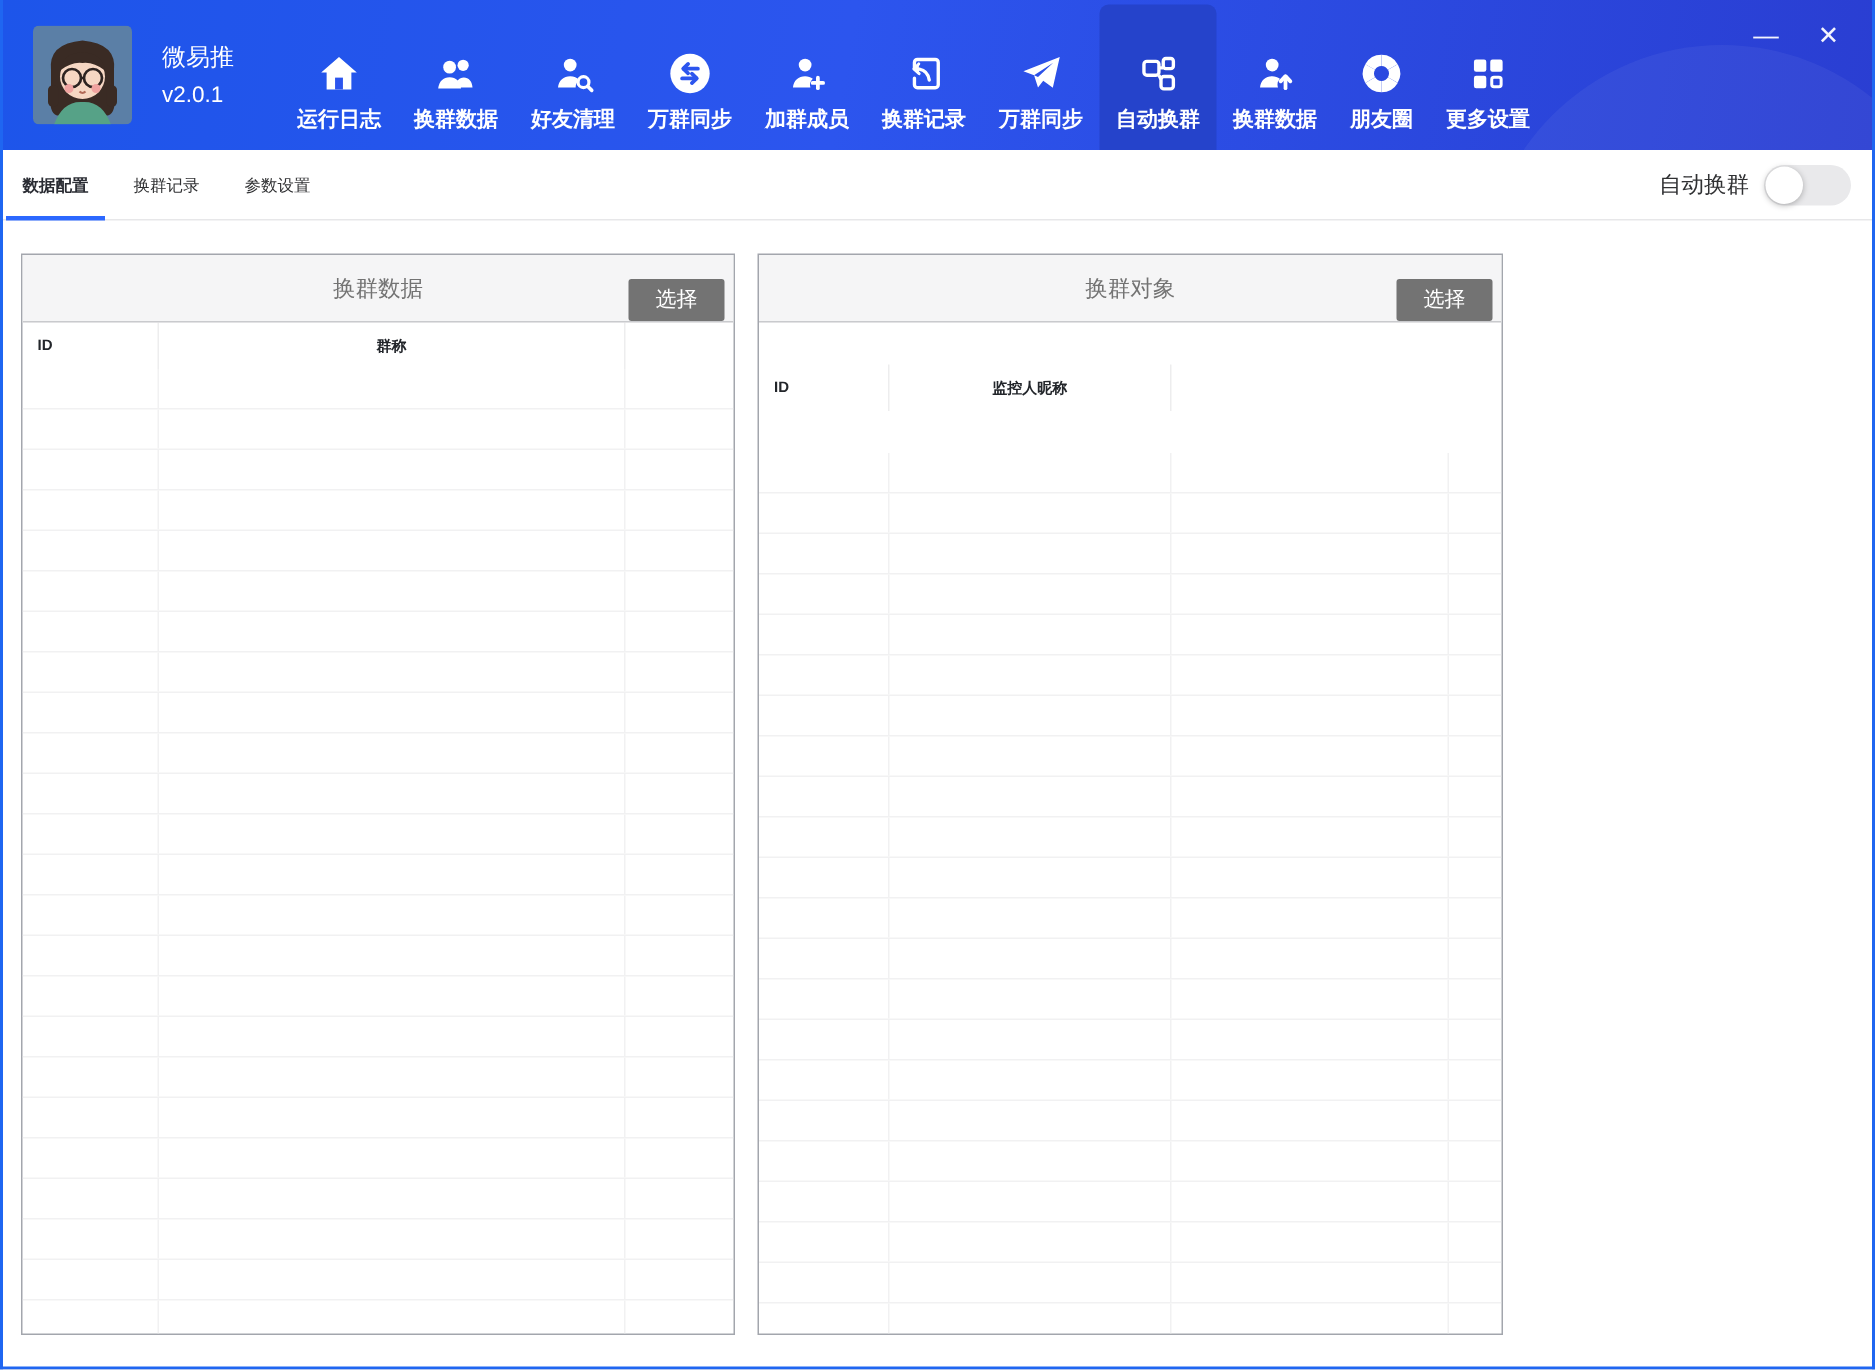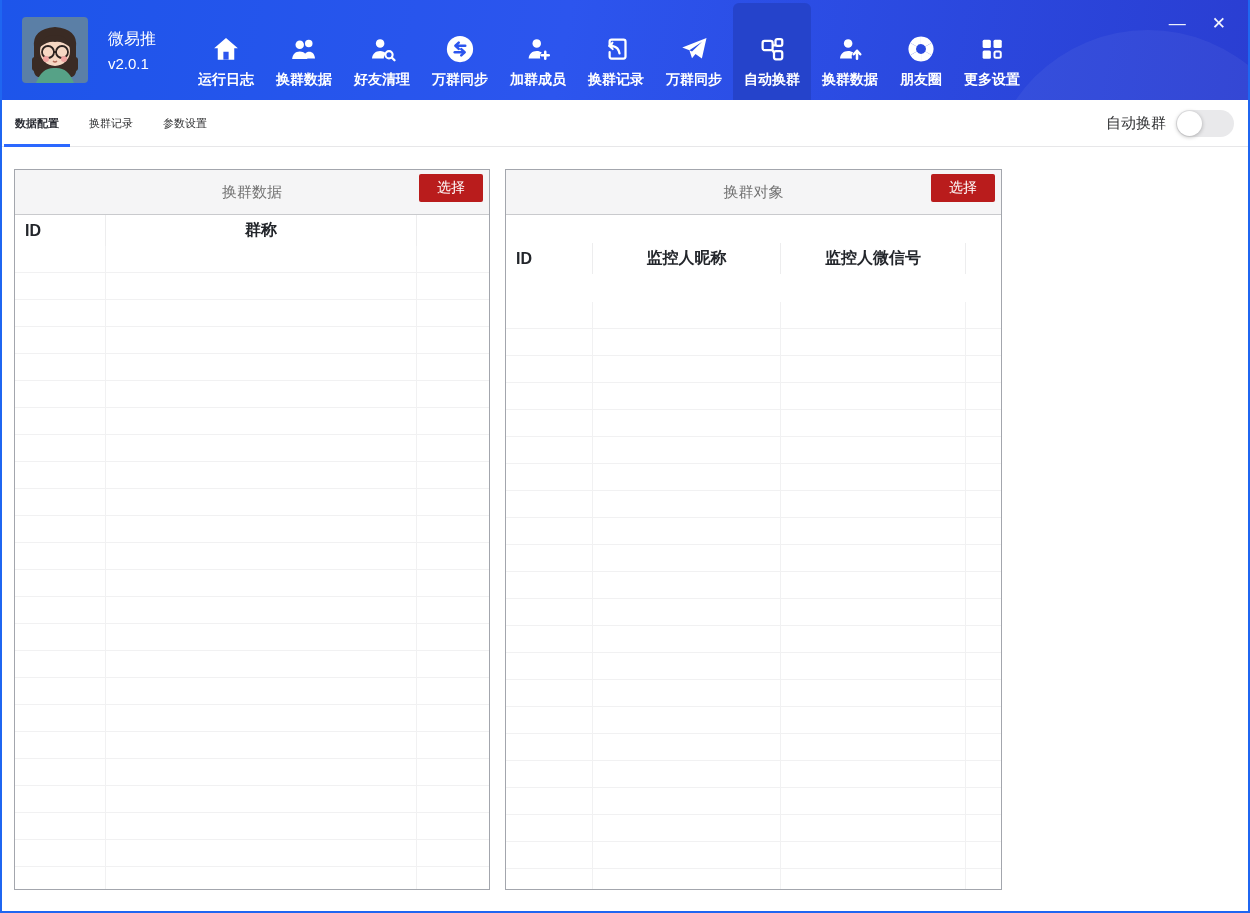--- a/index.html
+++ b/index.html
@@ -36,23 +36,23 @@
         box-shadow:0 1px 4px rgba(0,0,0,0.28);}
   
   .content{position:relative;padding:22px 0 0 12px;display:flex;gap:15px;}
   .panel{box-sizing:border-box;border:1px solid #a3a6ad;height:721px;background:#fff;overflow:hidden;
          display:flex;flex-direction:column;}
   .panel.left{width:476px;}
   .panel.right{width:497px;gap:28px;}
   .panel-titlebar{position:relative;height:44px;flex:0 0 44px;background:#f5f5f6;border-bottom:1px solid #c9cacd;
                   display:flex;align-items:center;justify-content:center;}
   .panel-title{font-size:15px;color:#737373;}
-  .select-btn{position:absolute;right:6px;top:4px;width:64px;height:28px;background:#b91c1c;color:#fff;
+  .select-btn{position:absolute;right:6px;top:16px;width:64px;height:28px;background:#737373;color:#fff;
               border:none;font-size:14px;border-radius:2px;cursor:pointer;font-family:inherit;}
-  .thead{display:flex;height:31px;flex:0 0 31px;align-items:center;font-size:16px;font-weight:bold;color:#23262b;}
+  .thead{display:flex;height:31px;flex:0 0 31px;align-items:center;font-size:10px;font-weight:bold;color:#23262b;}
   .th{box-sizing:border-box;height:100%;display:flex;align-items:center;justify-content:center;
       border-right:1px solid #ededee;}
   .th.first{justify-content:flex-start;padding-left:10px;}
   .th.last{border-right:none;}
   .tbody{flex:1;overflow:hidden;}
   .tr{display:flex;height:27px;box-sizing:border-box;border-bottom:1px solid #f1f1f2;}
   .td{box-sizing:border-box;height:100%;border-right:1px solid #f1f1f2;}
   .td.last{border-right:none;}
   .grow{flex:1;}
   .w91{width:91px;} .w72{width:72px;} .w87{width:87px;} .w188{width:188px;font-family:Liberation Mono, monospace;} .w185{width:185px;}
@@ -424,21 +424,20 @@
     </div>
 
     <div class="panel right">
       <div class="panel-titlebar">
         <span class="panel-title">换群对象</span>
         <button class="select-btn">选择</button>
       </div>
       <div class="thead">
         <div class="th first w87">ID</div>
         <div class="th w188">监控人昵称</div>
-        <div class="th w185">监控人微信号</div>
         <div class="th last grow"></div>
       </div>
       <div class="tbody">
   <div class="tr">
     <div class="td w87"></div>
     <div class="td w188"></div>
     <div class="td w185"></div>
     <div class="td last grow"></div>
   </div>
 

